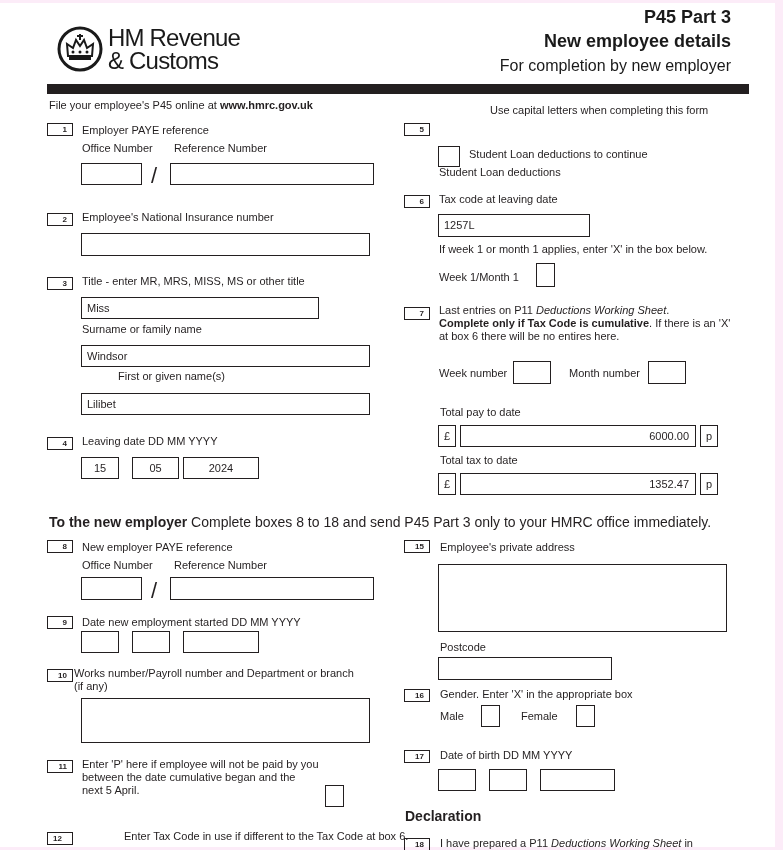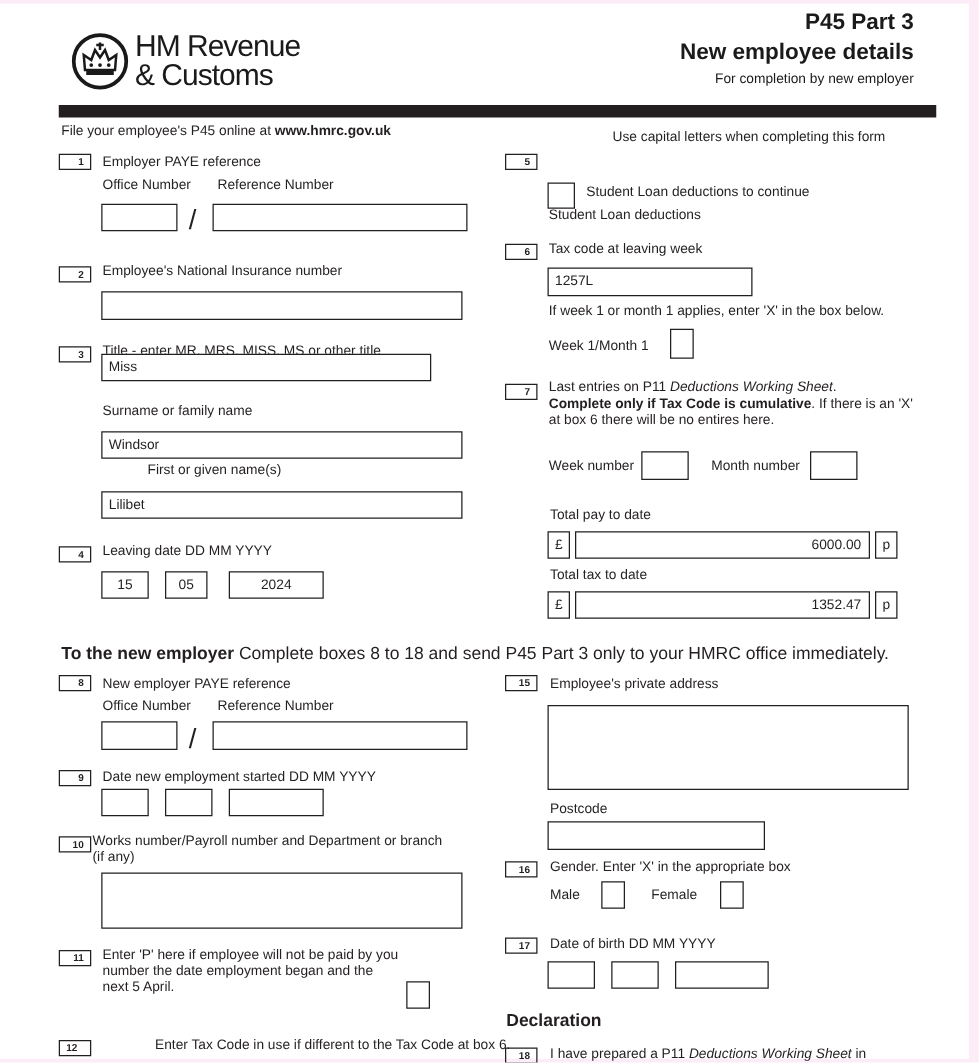--- a/index.html
+++ b/index.html
@@ -54,21 +54,21 @@
           <circle cx="23" cy="26" r="1.5" fill="#1a1a1a"></circle>
           <circle cx="30" cy="26" r="1.5" fill="#1a1a1a"></circle>
       </svg>
     </span>
     <div class="abs logo-text" style="left:51px; top:2px;">HM Revenue</div>
     <div class="abs logo-text" style="left:51px; top:25px;">&amp; Customs</div>
   </div>
 
   <div class="abs h-right bold" style="top:4px; font-size:18px;">P45 Part 3</div>
   <div class="abs h-right bold" style="top:28px; font-size:18px;">New employee details</div>
-  <div class="abs h-right" style="top:54px; font-size:11px;">For completion by new employer</div>
+  <div class="abs h-right" style="top:54px; font-size:16px;">For completion by new employer</div>
 
   <div class="bar"></div>
 
   <div class="abs lbl" style="left:49px; top:96px;">
     <span>File your employee's P45 online at </span><span class="bold">www.hmrc.gov.uk</span>
   </div>
   <div class="abs lbl" style="left:490px; top:101px;">Use capital letters when completing this form</div>
 
   <div class="num" style="left:47px; top:120px;">1</div>
   <div class="abs lbl" style="left:82px; top:121px;">Employer PAYE reference</div>
@@ -77,40 +77,40 @@
   <div class="box txt" style="left:81px; top:160px; width:61px; height:22px;"></div>
   <div class="slash" style="left:151px; top:162px;">/</div>
   <div class="box txt" style="left:170px; top:160px; width:204px; height:22px;"></div>
 
   <div class="num" style="left:47px; top:210px;">2</div>
   <div class="abs lbl" style="left:82px; top:208px;">Employee's National Insurance number</div>
   <div class="box txt" style="left:81px; top:230px; width:289px; height:23px;"></div>
 
   <div class="num" style="left:47px; top:274px;">3</div>
   <div class="abs lbl" style="left:82px; top:272px;">Title - enter MR, MRS, MISS, MS or other title</div>
-  <div class="box txt" style="left:81px; top:280px; width:264px; height:22px;">Miss</div>
+  <div class="box txt" style="left:81px; top:294px; width:238px; height:22px;">Miss</div>
   <div class="abs lbl" style="left:82px; top:320px;">Surname or family name</div>
   <div class="box txt" style="left:81px; top:342px; width:289px; height:22px;">Windsor</div>
   <div class="abs lbl" style="left:82px; top:367px;padding-left:36px;">First or given name(s)</div>
   <div class="box txt" style="left:81px; top:390px; width:289px; height:22px;">Lilibet</div>
 
   <div class="num" style="left:47px; top:434px;">4</div>
   <div class="abs lbl" style="left:82px; top:432px;">Leaving date DD MM YYYY</div>
   <div class="box ctr" style="left:81px; top:454px; width:38px; height:22px;">15</div>
-  <div class="box ctr" style="left:132px; top:454px; width:34px; height:22px;">05</div>
+  <div class="box ctr" style="left:132px; top:454px; width:47px; height:22px;">05</div>
   <div class="box ctr" style="left:183px; top:454px; width:76px; height:22px;">2024</div>
 
   <div class="num" style="left:404px; top:120px;">5</div>
   <div class="abs lbl" style="left:439px; top:120px;margin-top:43px;">Student Loan deductions</div>
   <div class="box ctr" style="left:438px; top:143px; width:22px; height:21px;"></div>
   <div class="abs lbl" style="left:469px; top:145px;">Student Loan deductions to continue</div>
 
   <div class="num" style="left:404px; top:192px;">6</div>
-  <div class="abs lbl" style="left:439px; top:190px;">Tax code at leaving week</div>
-  <div class="box txt" style="left:438px; top:211px; width:164px; height:23px;">1257L</div>
+  <div class="abs lbl" style="left:439px; top:190px;">Tax code at leaving date</div>
+  <div class="box txt" style="left:438px; top:211px; width:152px; height:23px;">1257L</div>
   <div class="abs lbl" style="left:439px; top:240px;">If week 1 or month 1 applies, enter 'X' in the box below.</div>
   <div class="abs lbl" style="left:439px; top:268px;">Week 1/Month 1</div>
   <div class="box ctr" style="left:536px; top:260px; width:19px; height:24px;"></div>
 
   <div class="num" style="left:404px; top:304px;">7</div>
   <div class="abs lbl-wrap" style="left:439px; top:301px; width:310px;">
     <div><span>Last entries on P11 </span><span class="ital">Deductions Working Sheet</span><span>.</span></div>
     <div><span class="bold">Complete only if Tax Code is cumulative</span><span>. If there is an 'X'</span></div>
     <div>at box 6 there will be no entires here.</div>
   </div>
@@ -150,21 +150,21 @@
   <div class="num" style="left:47px; top:666px;">10</div>
   <div class="abs lbl-wrap" style="left:74px; top:664px;">
     <div>Works number/Payroll number and Department or branch</div>
     <div>(if any)</div>
   </div>
   <div class="box txt" style="left:81px; top:695px; width:289px; height:45px;"></div>
 
   <div class="num" style="left:47px; top:757px;">11</div>
   <div class="abs lbl-wrap" style="left:82px; top:755px;">
     <div>Enter 'P' here if employee will not be paid by you</div>
-    <div>number the date employment began and the</div>
+    <div>between the date cumulative began and the</div>
     <div>next 5 April.</div>
   </div>
   <div class="box ctr" style="left:325px; top:782px; width:19px; height:22px;"></div>
 
   <div class="num" style="left:47px; top:829px;text-align:center;">12</div>
   <div class="abs lbl" style="left:82px; top:827px;margin-left:42px;">Enter Tax Code in use if different to the Tax Code at box 6.</div>
 
   <div class="num" style="left:404px; top:537px;">15</div>
   <div class="abs lbl" style="left:440px; top:538px;">Employee's private address</div>
   <div class="box txt" style="left:438px; top:561px; width:289px; height:68px;"></div>

